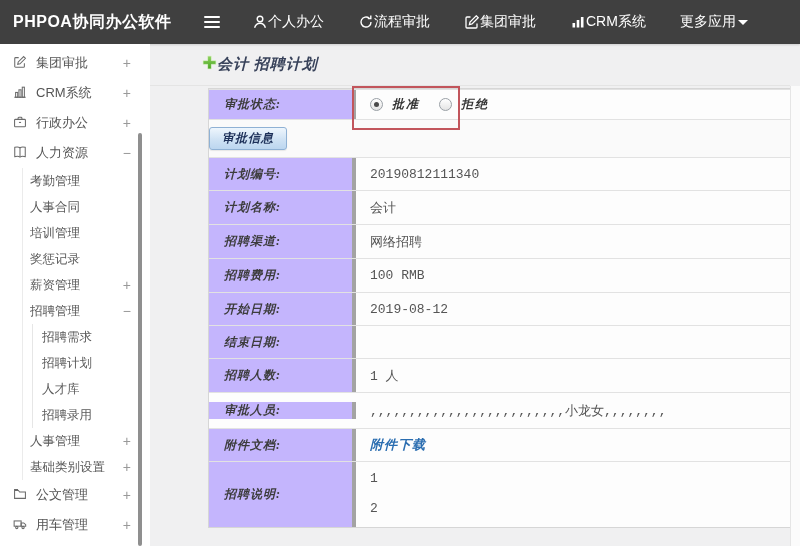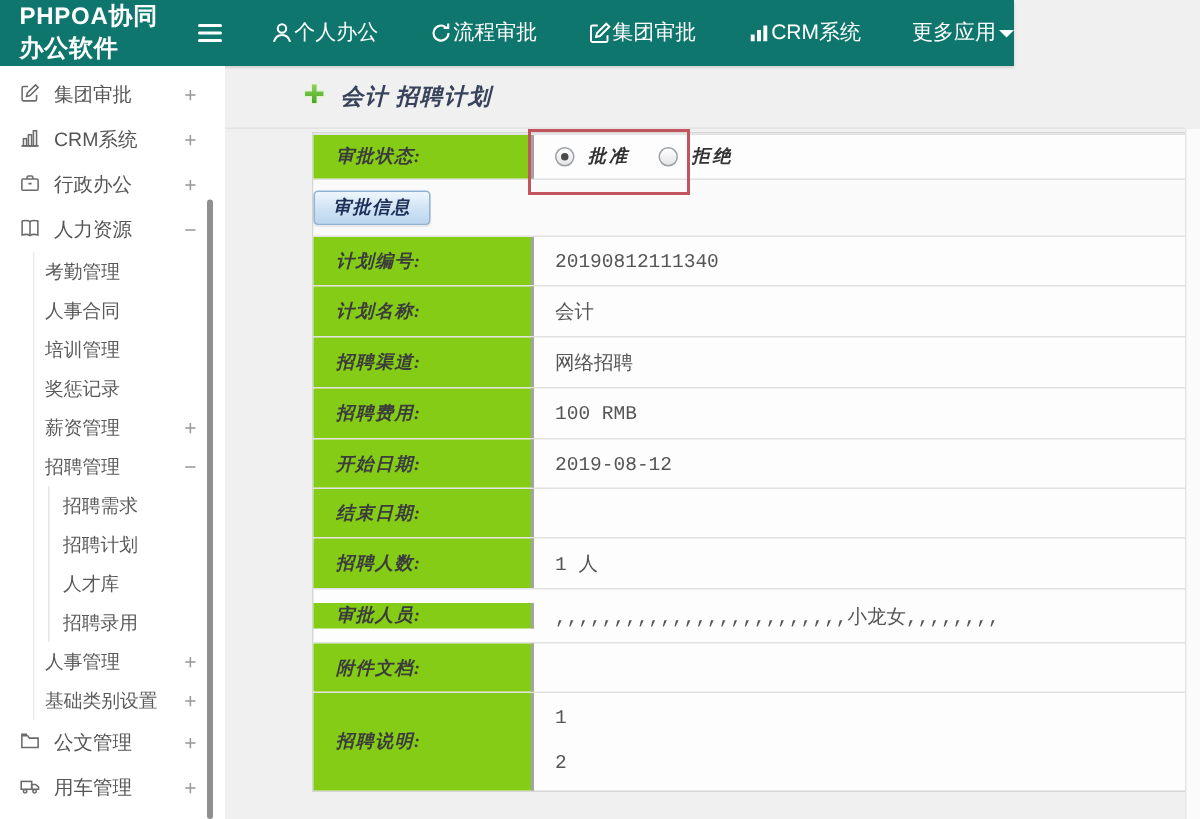--- a/index.html
+++ b/index.html
@@ -6,22 +6,22 @@
   html,body { width:800px; height:546px; }
   body {
     font-family:"Liberation Sans", sans-serif;
     background:#f0f0f1;
     position:relative;
     overflow:hidden;
   }
 
   
   .topbar {
-    position:absolute; left:0; top:0; width:676px; height:44px;
-    background:#0f766e; display:flex; align-items:center; color:#fff;
+    position:absolute; left:0; top:0; width:800px; height:44px;
+    background:#404040; display:flex; align-items:center; color:#fff;
     box-shadow:0 1px 2px rgba(0,0,0,.15);
   }
   .logo { width:192px; padding-left:13px; font-size:16px; font-weight:bold; letter-spacing:.5px; }
   .hamburger { display:flex; flex-direction:column; gap:3px; margin-left:12px; cursor:pointer; }
   .hamburger i { display:block; width:16px; height:2px; background:#fff; border-radius:1px; }
   .topnav { display:flex; align-items:center; margin-left:32px; gap:34px; font-size:14px; }
   .topnav-item { display:flex; align-items:center; gap:0; cursor:pointer; white-space:nowrap; }
   .topnav-item svg { display:block; }
   .caret { width:0; height:0; border-left:5px solid transparent; border-right:5px solid transparent;
            border-top:5px solid #fff; margin-left:2px; }
@@ -38,30 +38,30 @@
   .subgroup { margin-left:22px; border-left:1px solid #ebebeb; }
   .s-sub { position:relative; display:flex; align-items:center; height:26px;
            padding-left:7px; color:#5a5a5a; font-size:12.5px; cursor:pointer; }
   .subgroup2 { margin-left:9px; border-left:1px solid #e6e6e6; }
   .subgroup2 .s-sub { padding-left:9px; }
   .side-thumb { position:absolute; right:8px; top:89px; width:4px; height:413px;
                 background:#8f8f8f; border-radius:2px; cursor:pointer; }
 
   
   .main { position:absolute; left:150px; top:44px; width:640px; height:502px; }
-  .breadcrumb { height:42px; display:flex; align-items:center; gap:10px;
+  .breadcrumb { height:42px; display:flex; align-items:center; 
                 padding-left:52px; border-bottom:1px solid #e4e4e4; }
   .page-title { font-family:"Liberation Serif", serif; font-style:italic; font-weight:bold;
                 font-size:15px; color:#38425a; letter-spacing:1px; }
 
   .panel { position:absolute; left:58px; top:44px; width:583px; }
   .tbl { width:100%; border:1px solid #d6d6d6; background:#fdfdfd; position:relative; }
   .r { display:flex; border-top:1px solid #e2e2e2; }
   .r:first-child { border-top:none; }
-  .lc { width:147px; flex:0 0 147px; border-right:2px solid #a3a3a3; background:#84cc16;
+  .lc { width:147px; flex:0 0 147px; border-right:4px solid #a3a3a3; background:#c4b5fd;
         display:flex; align-items:center; padding-left:15px;
         font-family:"Liberation Serif", serif; font-style:italic; font-weight:bold;
         font-size:12px; color:#3c3c3c; letter-spacing:1px; }
   .vc { flex:1; display:flex; align-items:center; padding-left:14px;
         font-family:"Liberation Mono", monospace; font-size:13px; color:#555; }
   .h30 { height:30px; } .h33 { height:33px; } .h34 { height:34px; }
   .h36 { height:36px;align-items:center; } .h38 { height:38px; } .h66 { height:66px; }
 
   .btnrow { display:flex; justify-content:flex-start; align-items:center;
             padding-right:45px; background:#fafafa; }
@@ -345,20 +345,23 @@
         <div class="vc">1 人</div>
       </div>
 
       <div class="r h36">
         <div class="lc">审批人员:</div>
         <div class="vc ellipsis">,,,,,,,,,,,,,,,,,,,,,,,,,小龙女,,,,,,,,</div>
       </div>
 
       <div class="r h33">
         <div class="lc">附件文档:</div>
+        <div class="vc">
+          <span class="link">附件下载</span>
+        </div>
       </div>
 
       <div class="r h66">
         <div class="lc">招聘说明:</div>
         <div class="vc multiline">
           <span>1</span>
           <span>2</span>
         </div>
       </div>
 

